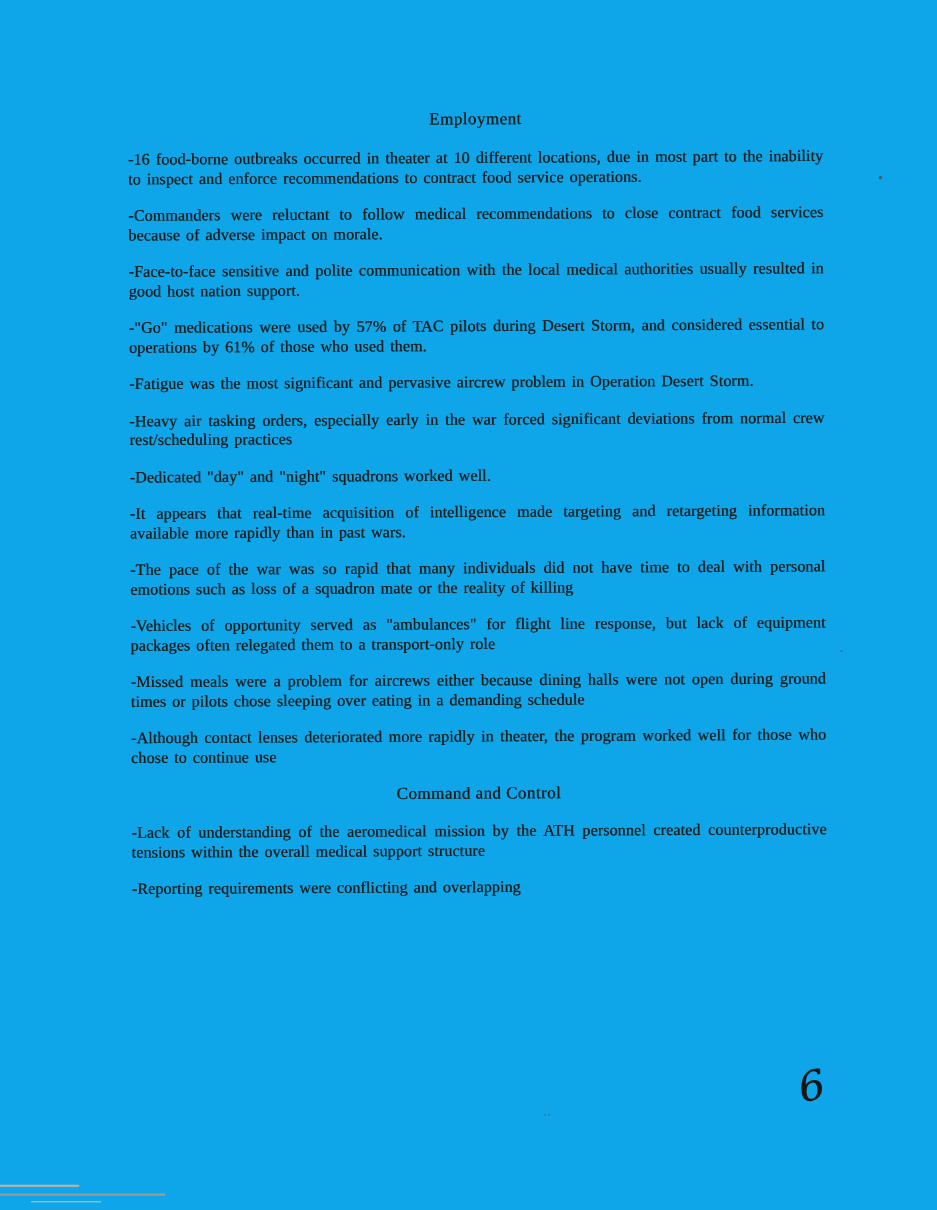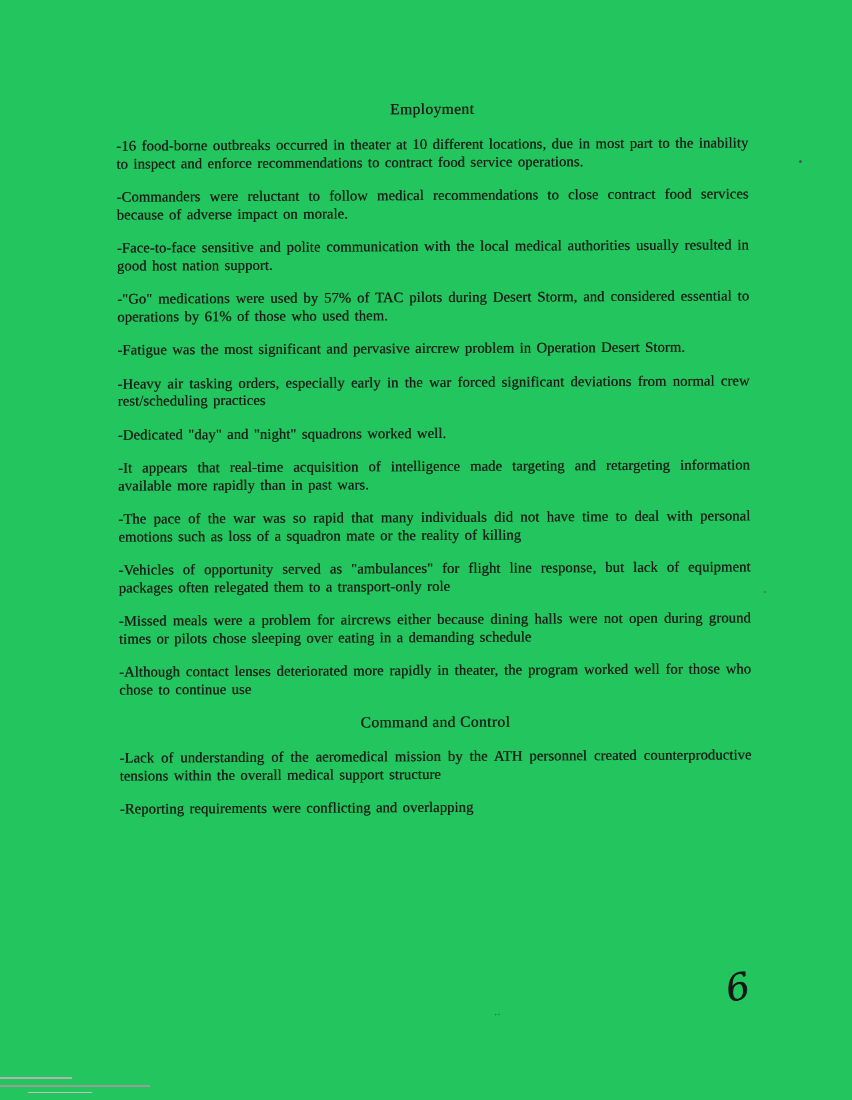--- a/index.html
+++ b/index.html
@@ -4,21 +4,21 @@
 <style>
   html, body {
     margin: 0;
     padding: 0;
     background: #ffffff;
   }
   .page {
     position: relative;
     width: 852px;
     height: 1100px;
-    background: #22c55e;
+    background: #0ea5e9;
     overflow: hidden;
     font-family: "Liberation Serif", serif;
     color: #1c1b19;
   }
   .content {
     position: absolute;
     left: 118px;
     top: 100px;
     width: 632px;
     transform: rotate(-0.3deg);

